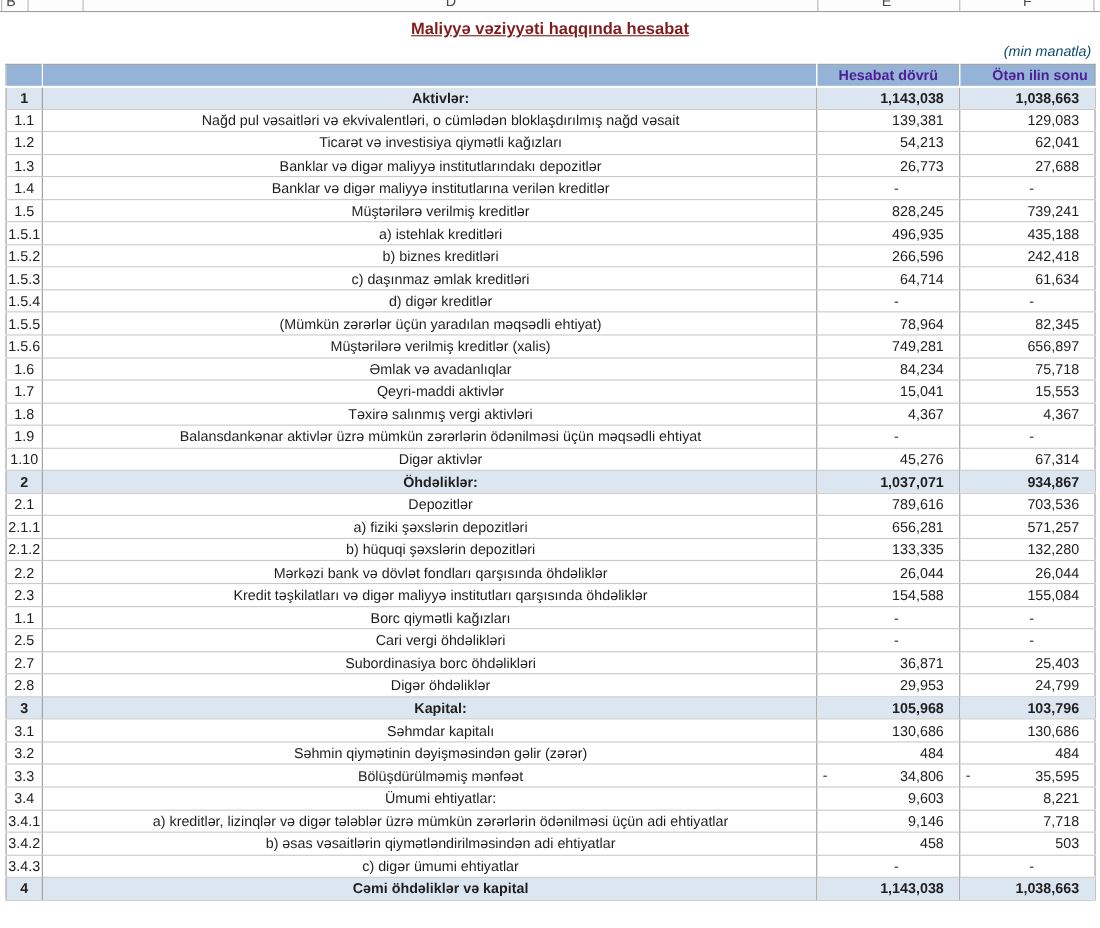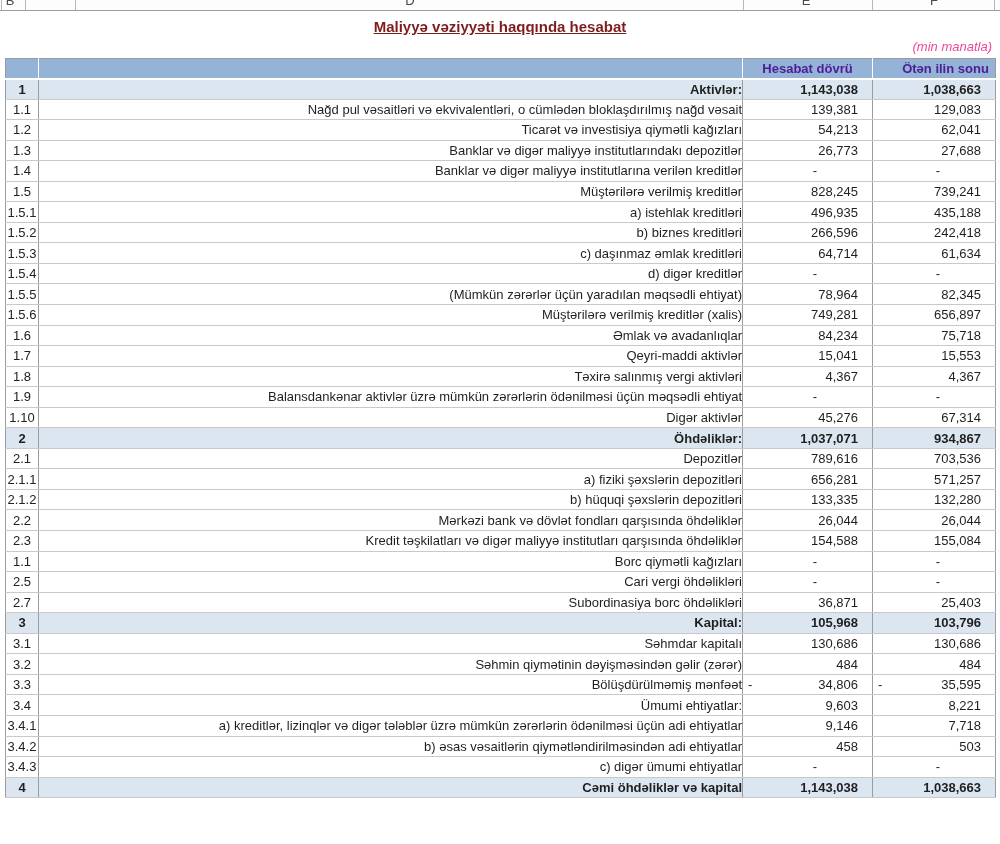--- a/index.html
+++ b/index.html
@@ -27,21 +27,21 @@
   .col-divider{
     position:absolute;top:0;bottom:0;width:1px;background:#b8b8b8;
   }
   .content{padding:0 5px;}
   .title{
     margin-top:7px;text-align:center;font-size:15px;font-weight:bold;
     text-decoration:underline;line-height:18px;color:#7f1d1d;
   }
   .unit-note{
     margin-top:3px;text-align:right;font-style:italic;font-size:13px;
-    line-height:15px;padding-right:3px;color:#ec4899;
+    line-height:15px;padding-right:3px;color:#0c4a6e;
   }
   table{
     margin-top:4px;width:990px;table-layout:fixed;
     border-collapse:collapse;border:1px solid var(--v-border);
   }
   col.c-num{width:33px;}
   col.c-label{width:704px;}
   col.c-v1{width:130px;}
   col.c-v2{width:123px;}
   th,td{
@@ -50,21 +50,21 @@
     border-bottom:1px solid var(--h-border);
     overflow:hidden;white-space:nowrap;
   }
   th:last-child,td:last-child{border-right:none;padding-left:23px;}
   thead th{
     background:var(--header-bg);color:#4c1d95;font-weight:bold;
     text-align:center;height:20px;border-bottom:2px solid #ffffff;
     border-right:1px solid rgba(255,255,255,.85);
   }
   td.num{text-align:center;color:#222;}
-  td.label{text-align:right;padding-left:20px;}
+  td.label{text-align:center;padding-left:20px;}
   td.val{text-align:right;padding-right:14px;position:relative;}
   td.val.dash{padding-right:55px;}
   td.val .neg{position:absolute;left:5px;top:2px;}
   tr.section td{background:var(--section-bg);font-weight:bold;}
   tr.italic td.label,tr.italic td.val{}
 </style>
 </head>
 <body>
 
 <div class="col-strip">
@@ -249,20 +249,26 @@
     <td class="label">Cari vergi öhdəlikləri</td>
     <td class="val dash">-</td>
     <td class="val dash">-</td>
   </tr>
         <tr class="normal">
     <td class="num">2.7</td>
     <td class="label">Subordinasiya borc öhdəlikləri</td>
     <td class="val">36,871</td>
     <td class="val">25,403</td>
   </tr>
+        <tr class="normal">
+    <td class="num">2.8</td>
+    <td class="label">Digər öhdəliklər</td>
+    <td class="val">29,953</td>
+    <td class="val">24,799</td>
+  </tr>
         <tr class="section">
     <td class="num">3</td>
     <td class="label">Kapital:</td>
     <td class="val">105,968</td>
     <td class="val">103,796</td>
   </tr>
         <tr class="normal">
     <td class="num">3.1</td>
     <td class="label">Səhmdar kapitalı</td>
     <td class="val">130,686</td>

